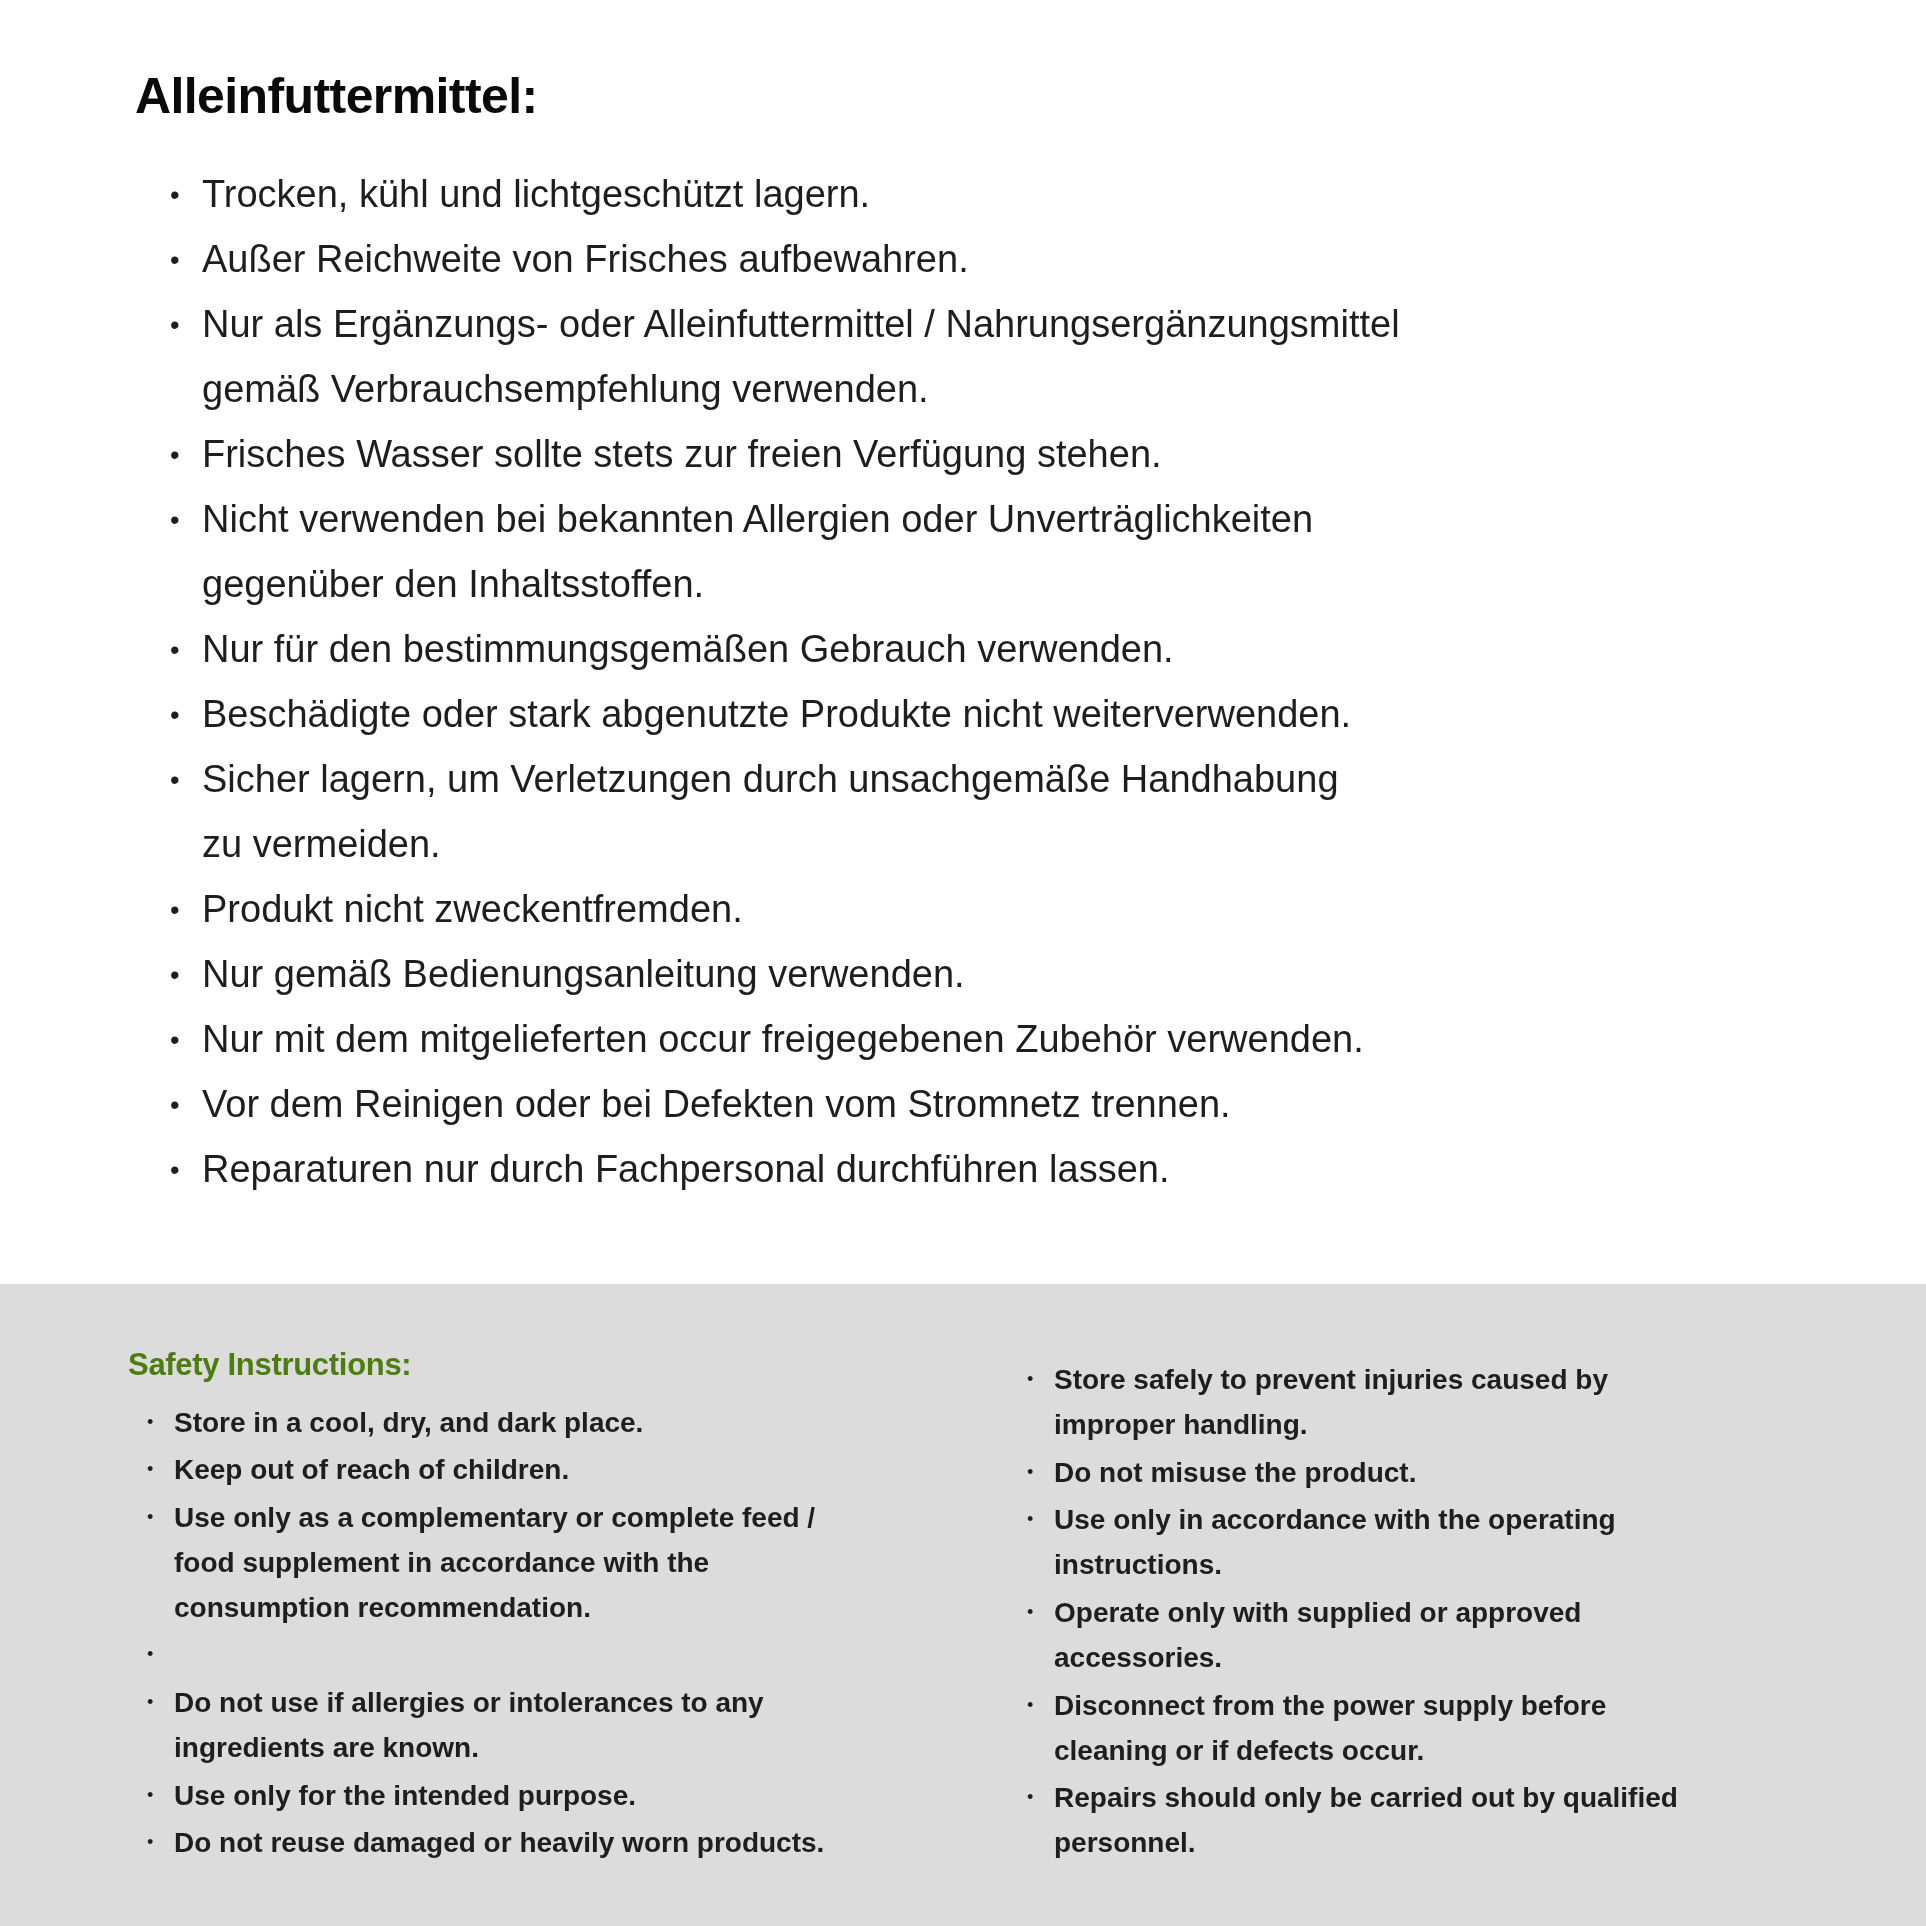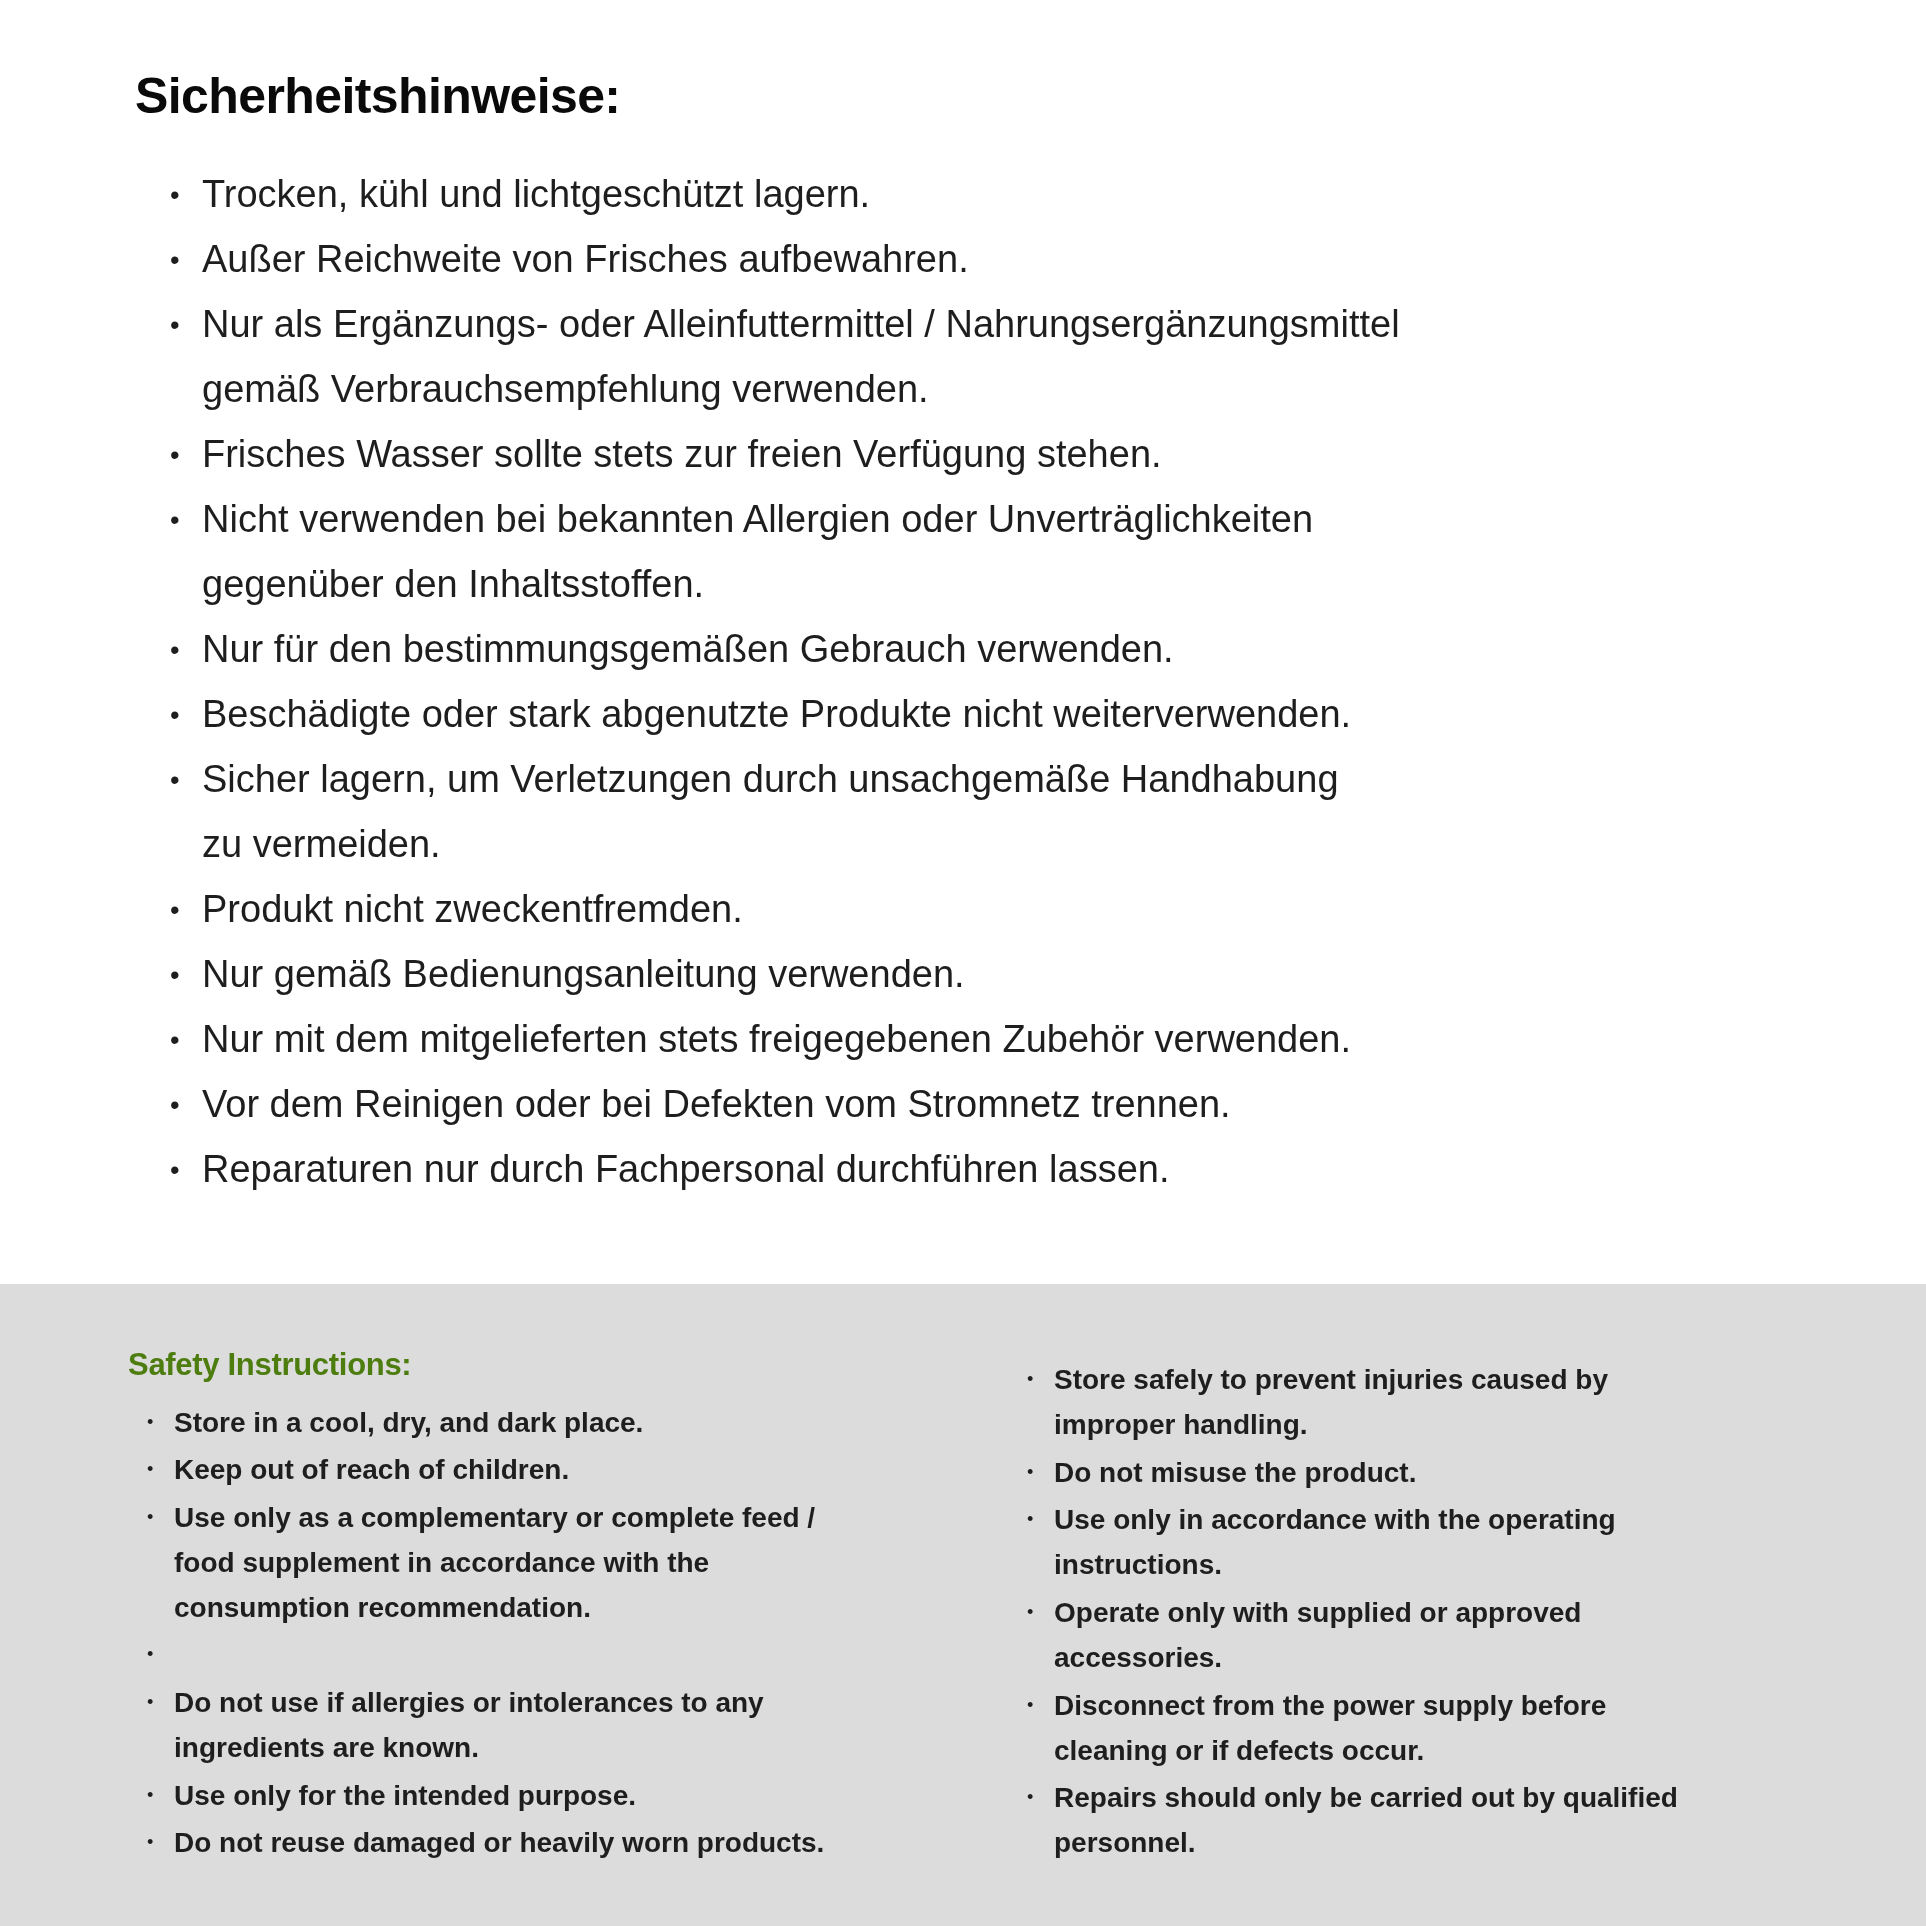--- a/index.html
+++ b/index.html
@@ -105,21 +105,21 @@
   .en-col-right .en-list {
     margin-top: 10.3px;
   }
 </style>
 </head>
 <body>
 
 <div class="page">
 
   <section class="de-section">
-    <h1 class="de-heading">Sicherheitshinweise:</h1>
+    <h1 class="de-heading">Alleinfuttermittel:</h1>
     <ul class="de-list">
         <li>
           <span class="bullet">•</span>
           <span class="txt">Trocken, kühl und lichtgeschützt lagern.</span>
         </li>
         <li>
           <span class="bullet">•</span>
           <span class="txt">Außer Reichweite von Frisches aufbewahren.</span>
         </li>
         <li>
@@ -152,21 +152,21 @@
         <li>
           <span class="bullet">•</span>
           <span class="txt">Produkt nicht zweckentfremden.</span>
         </li>
         <li>
           <span class="bullet">•</span>
           <span class="txt">Nur gemäß Bedienungsanleitung verwenden.</span>
         </li>
         <li>
           <span class="bullet">•</span>
-          <span class="txt">Nur mit dem mitgelieferten stets freigegebenen Zubehör verwenden.</span>
+          <span class="txt">Nur mit dem mitgelieferten occur freigegebenen Zubehör verwenden.</span>
         </li>
         <li>
           <span class="bullet">•</span>
           <span class="txt">Vor dem Reinigen oder bei Defekten vom Stromnetz trennen.</span>
         </li>
         <li>
           <span class="bullet">•</span>
           <span class="txt">Reparaturen nur durch Fachpersonal durchführen lassen.</span>
         </li>
       </ul>

